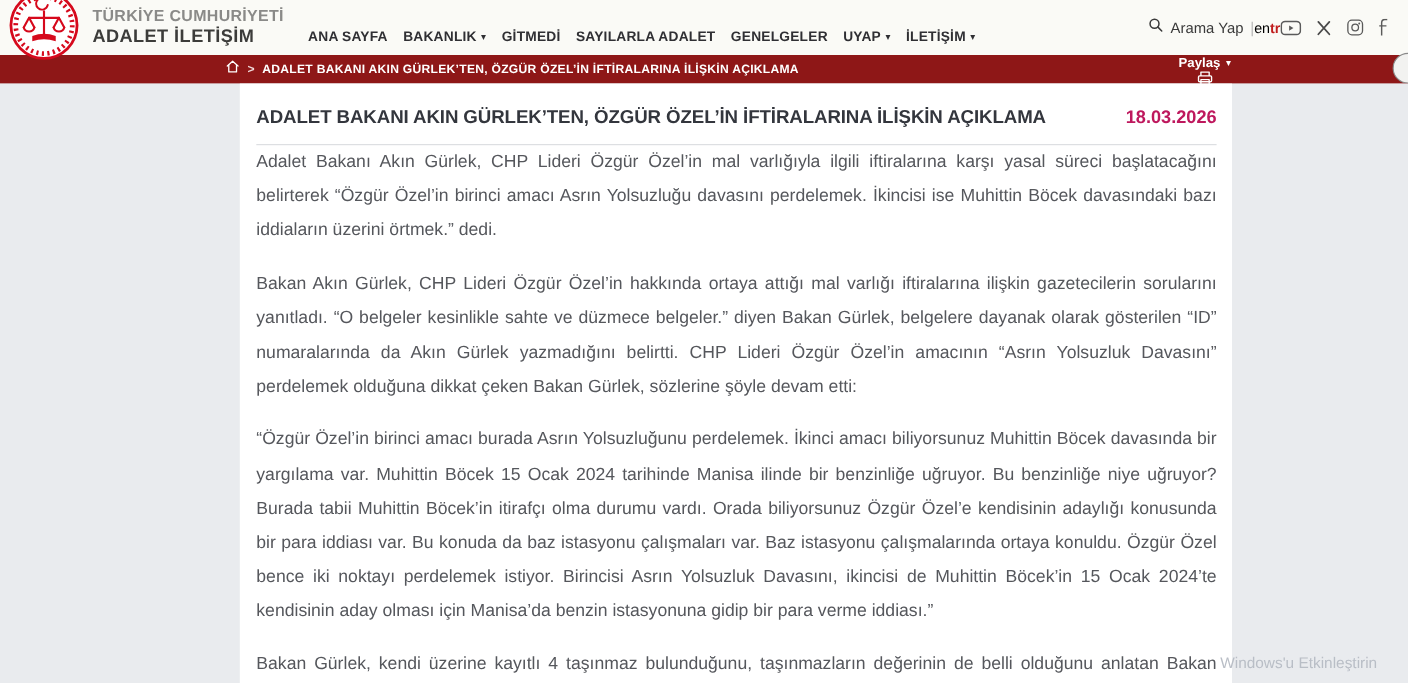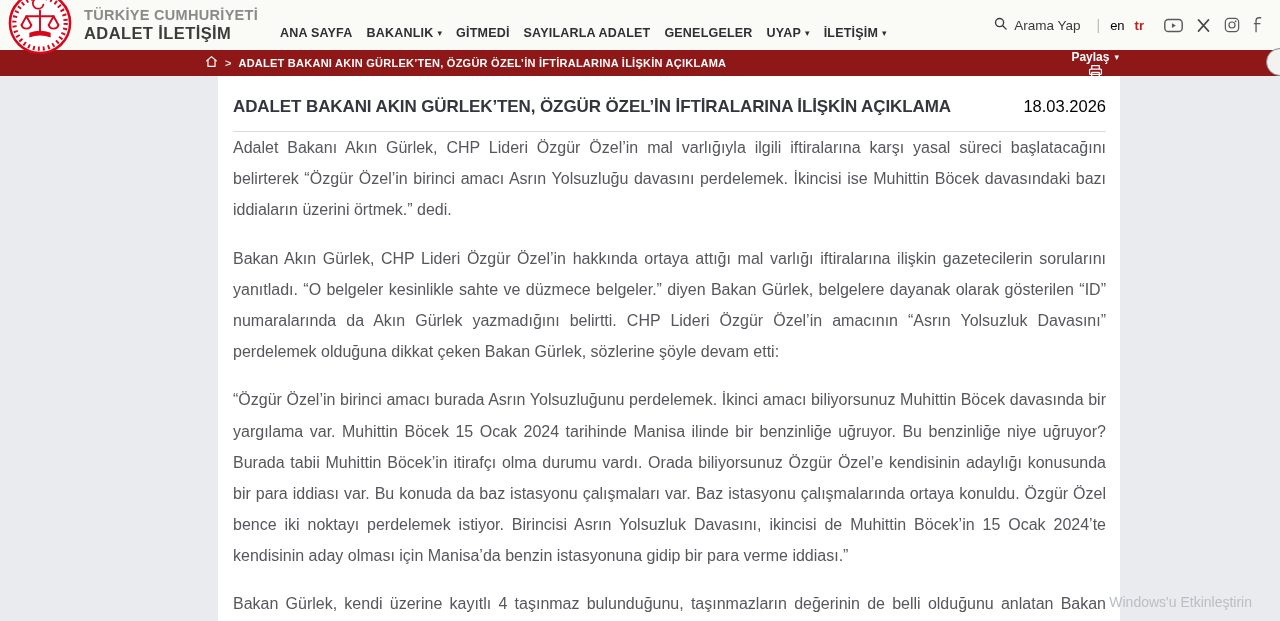--- a/index.html
+++ b/index.html
@@ -9,26 +9,26 @@
   
   .topbar { position:relative; height:50px; background:#fafaf6; display:flex; align-items:center; }
   .brand { display:flex; align-items:center; margin-left:8px; }
   .brand-text { margin-left:12px; line-height:1.15; }
   .brand-line1 { font-size:14.5px; color:#8a8a88; letter-spacing:.3px; font-weight:600; }
   .brand-line2 { font-size:16.5px; color:#3c3c3a; font-weight:800; letter-spacing:.4px; }
   nav.mainnav { display:flex; align-items:flex-end; gap:14px; margin-left:22px;margin-top:16px; }
   .nav-item { display:flex; align-items:center; gap:4px; font-size:12.5px; font-weight:800;
     color:#2f2f33; letter-spacing:.2px; cursor:pointer; white-space:nowrap; }
   .caret { font-size:9px; color:#2f2f33; line-height:1; }
-  .utils { display:flex; align-items:center; margin-left:auto; margin-right:18px; gap:10px; }
+  .utils { display:flex; align-items:center; margin-left:auto; margin-right:18px; gap:0; }
   .search { display:flex; align-items:center; gap:6px; cursor:pointer; }
   .search-label { font-size:13.5px; color:#3a3a3a; }
   .util-div { color:#b9b9b9; font-size:14px; margin-left:6px; }
   .lang-en { font-size:13px; color:#000000; cursor:pointer; }
-  .lang-tr { font-size:13px; color:#c01d1d; font-weight:800; cursor:pointer; margin-right:10px; }
+  .lang-tr { font-size:13px; color:#c01d1d; font-weight:800; cursor:pointer; }
   .social { display:flex; align-items:center; gap:13px; }
   .social svg { display:block; cursor:pointer; }
   .edge-widget { position:absolute; right:-14px; top:48px; width:28px; height:28px;
     border-radius:50%; background:#f2f2f0; border:1.5px solid #8a8a8a; }
 
   
   .crumbbar { height:26px; background:#8e1717; display:flex; align-items:center; color:#fff; }
   .crumb-left { display:flex; align-items:center; gap:7px; margin-left:205px; }
   .crumb-sep { font-size:11px; font-weight:700; color:#f2dcdc; }
   .crumb-title { font-size:11px; font-weight:800; letter-spacing:.25px; white-space:nowrap; }
@@ -36,21 +36,21 @@
   .crumb-btn { display:flex; align-items:center; gap:5px; font-size:12px; font-weight:700;
     color:#fff; padding:0 13px; height:100%; cursor:pointer; }
   .crumb-vsep { width:1px; height:100%; background:rgba(255,255,255,.28); }
 
   
   main { position:relative; height:525px; background:#e9ebee; }
   .card { margin-left:218px; width:902px; min-height:525px; background:#ffffff;
     padding:21px 14px 0 15px; }
   .title-row { display:flex; justify-content:space-between; align-items:baseline; }
   .page-title { font-size:17px; font-weight:800; color:#33363d; letter-spacing:-.1px; }
-  .page-date { font-size:16.5px; font-weight:400; color:#000000; }
+  .page-date { font-size:16.5px; font-weight:700; color:#be185d; }
   .divider { border:0; border-top:1px solid #dadcdf; margin:14px 0 0; }
   .body-h { font-size:13px; font-weight:800; color:#3a3d43; margin:21px 0 17px; letter-spacing:.1px; }
   .body-p { font-size:16px; line-height:1.95; color:#55575c; text-align:justify; margin:0 0 17px; }
 
   .watermark { position:absolute; right:28px; bottom:-9px; font-size:14px; color:#b9bec6; }
 </style>
 </head>
 <body>
 
 <div class="page">

